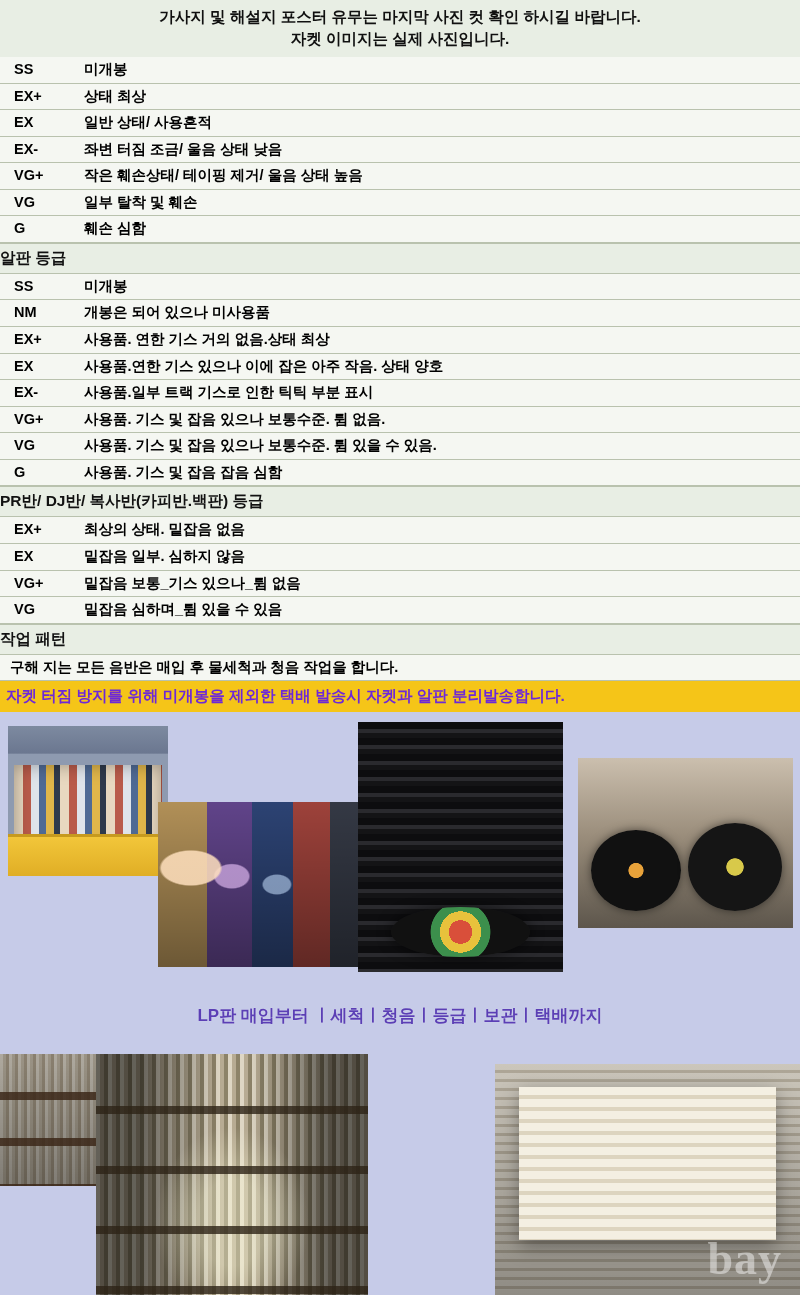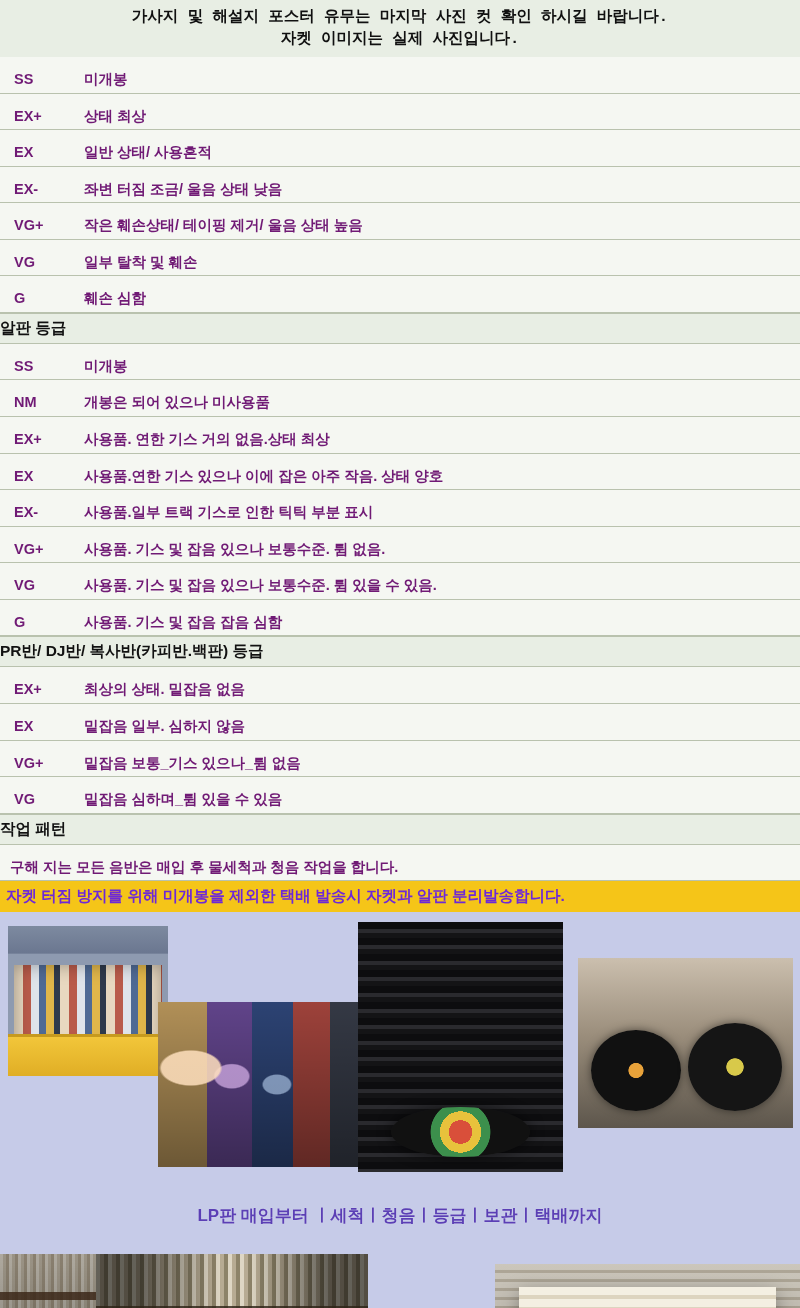--- a/index.html
+++ b/index.html
@@ -16,34 +16,34 @@
   
   .notice {
     background: #e8eee4;
     text-align: center;
     padding: 6px 0 6px 0;
     font-size: 15.5px;
     font-weight: 700;
     color: #101010;
     line-height: 1.45;
   }
-  .notice div { white-space: nowrap; font-family: Liberation Mono, monospace; }
+  .notice div { white-space: nowrap; }
 
   
   .grade-table {
     width: 100%;
     border-collapse: collapse;
     background: #f5f7f2;
   }
   .grade-table tr { border-bottom: 1px solid #b9c2ae; }
   .grade-table td {
-    padding: 13px 4px 3px 4px;
+    padding: 3px 4px 3px 4px;
     font-size: 14.5px;
     font-weight: 700;
-    color: #701a75;
+    color: #000000;
     vertical-align: middle;
     line-height: 1.35;
   }
   .grade-table td.code {
     width: 78px;
     padding-left: 14px;
     white-space: nowrap;
   }
   .grade-table td.desc { padding-left: 6px; }
 

